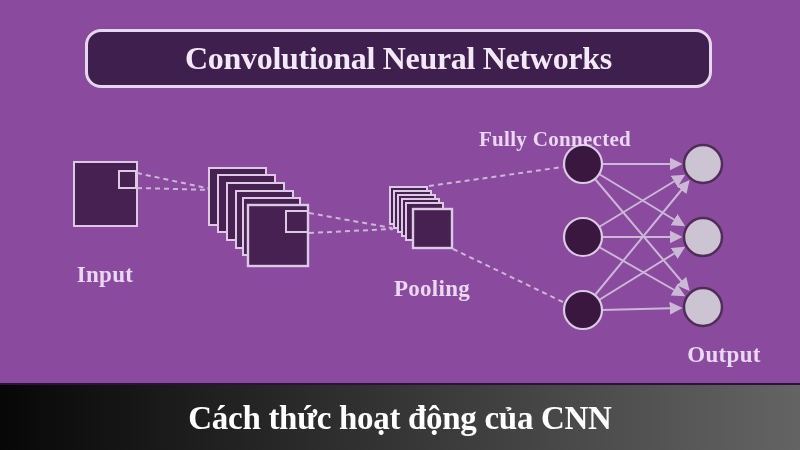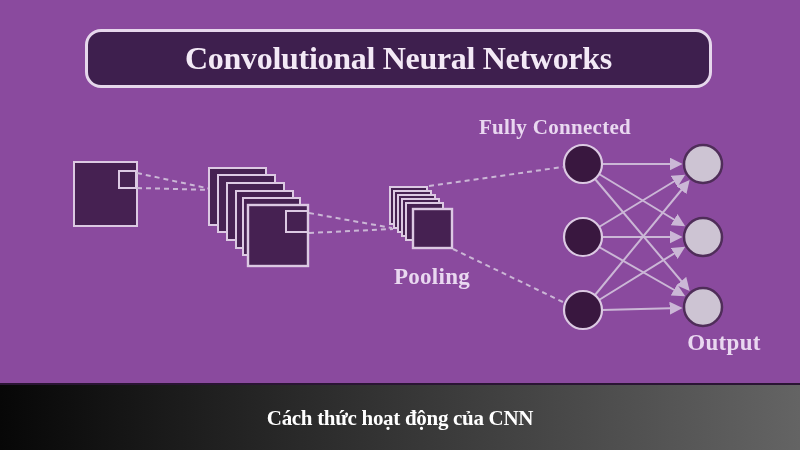--- a/index.html
+++ b/index.html
@@ -22,31 +22,31 @@
   .sq{fill:var(--shape-fill);stroke:var(--shape-border);stroke-width:2;}
   .sq-front{fill:var(--shape-fill);stroke:var(--shape-border);stroke-width:2.4;}
   .sq-small{fill:none;stroke:var(--shape-border);stroke-width:2;}
   .dash{fill:none;stroke:var(--connector);stroke-width:2;stroke-dasharray:5 4;}
   .arrow{fill:none;stroke:var(--connector);stroke-width:2;}
   .node-dark{fill:var(--node-dark-fill);stroke:var(--shape-border);stroke-width:2.2;}
   .node-light{fill:var(--node-light-fill);stroke:var(--node-light-border);stroke-width:2.5;}
   .lbl{
     position:absolute;transform:translateX(-50%);
     color:var(--label-text);font-weight:bold;font-size:23px;
-    white-space:nowrap;letter-spacing:.3px;
+    white-space:nowrap;letter-spacing:.3px;margin-top:12px;
   }
   .lbl-small{font-size:21px;}
   .caption-bar{
     position:absolute;left:0;top:383px;width:800px;height:67px;
     background:linear-gradient(to right,var(--caption-bar-left),var(--caption-bar-right));
     border-top:2px solid #2a1433;
     display:flex;align-items:center;justify-content:center;
   }
   .caption-text{
-    color:var(--caption-text);font-weight:bold;font-size:21px;
+    color:var(--caption-text);font-weight:bold;font-size:33px;
     white-space:nowrap;letter-spacing:-.3px;
   }
 </style>
 </head>
 <body>
 
 <div class="stage">
 
   <div class="title-box">
     <span class="title-text">Convolutional Neural Networks</span>
@@ -116,20 +116,21 @@
       <circle class="node-dark" cx="583" cy="310" r="19"></circle>
     </g>
 
     <g>
       <circle class="node-light" cx="703" cy="164" r="19"></circle>
       <circle class="node-light" cx="703" cy="237" r="19"></circle>
       <circle class="node-light" cx="703" cy="307" r="19"></circle>
     </g>
   </svg>
 
+  <div class="lbl" style="left:105px;top:250px;">Input</div>
   <div class="lbl" style="left:432px;top:264px;">Pooling</div>
   <div class="lbl lbl-small" style="left:555px;top:115px;">Fully Connected</div>
   <div class="lbl" style="left:724px;top:330px;">Output</div>
 
   <div class="caption-bar">
     <span class="caption-text">Cách thức hoạt động của CNN</span>
   </div>
 
 </div>
 

